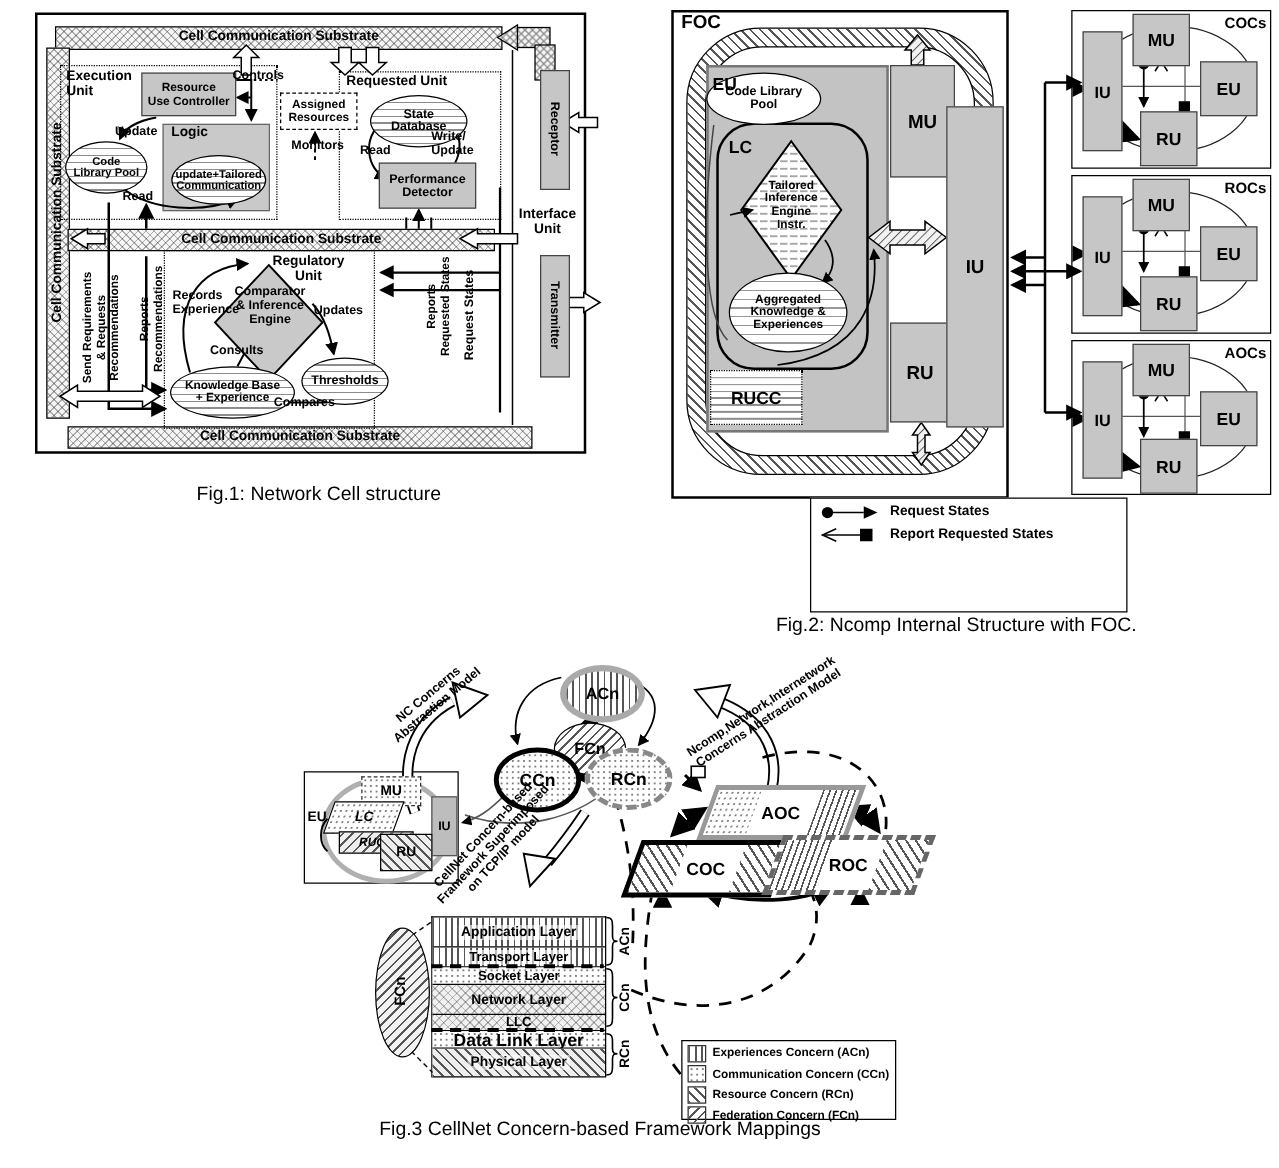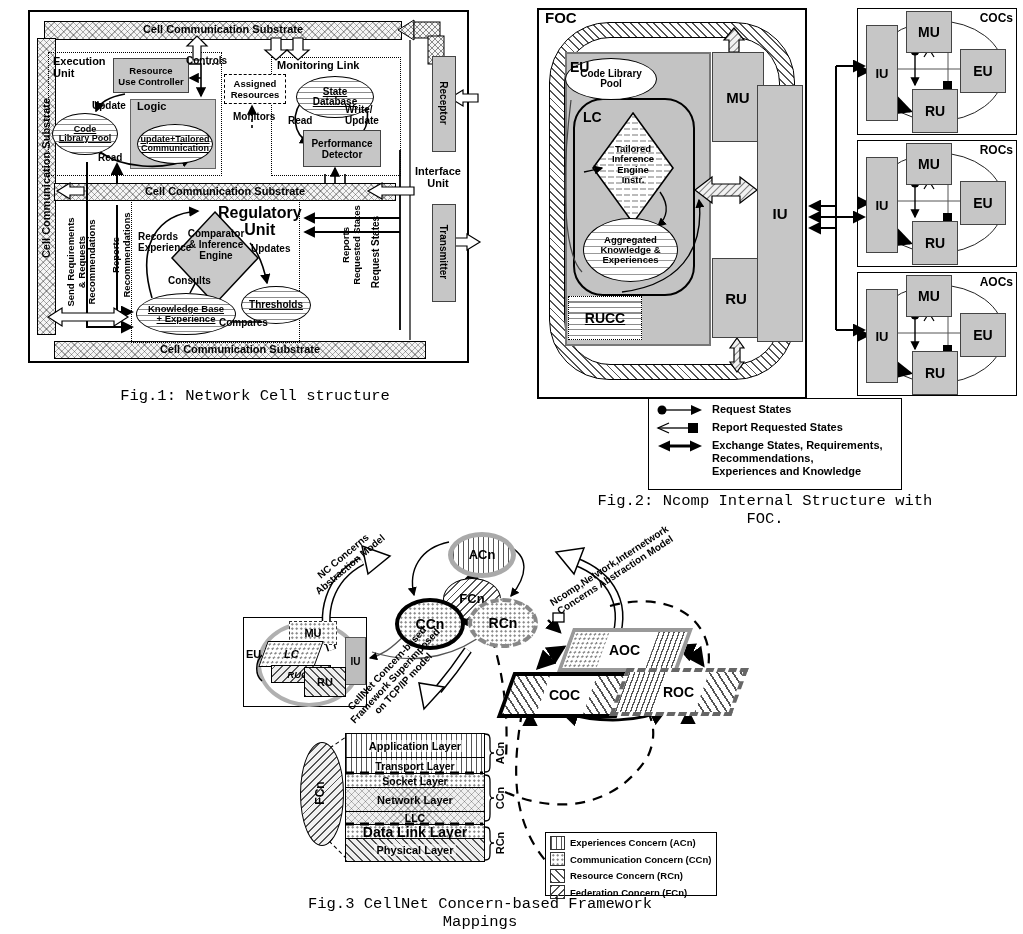--- a/index.html
+++ b/index.html
@@ -9,28 +9,28 @@
   .ctr{text-align:center;}
   .vlabel{position:absolute;font-weight:bold;white-space:pre-line;text-align:center;line-height:1.12;z-index:10;transform:translate(-50%,-50%) rotate(-90deg);}
   .vlabel90{position:absolute;font-weight:bold;white-space:pre-line;text-align:center;line-height:1.1;z-index:10;transform:translate(-50%,-50%) rotate(90deg);}
   .box{position:absolute;background:#fff;}
   .blkborder{border:2.5px solid #000;}
   .dotbox{position:absolute;border:1.7px dotted #000;}
   .dashbox{position:absolute;border:1.7px dashed #000;background:#fff;display:flex;align-items:center;justify-content:center;text-align:center;}
   .gblk{position:absolute;background:#c6c6c6;border:1.2px solid #444;display:flex;align-items:center;justify-content:center;text-align:center;font-weight:bold;z-index:6;}
   .ell{position:absolute;border:1.3px solid #000;border-radius:50%;display:flex;align-items:center;justify-content:center;text-align:center;background:#fff;font-weight:bold;z-index:6;white-space:pre-line;line-height:1.05;}
   .xh{background-color:#f5f5f5;background-image:repeating-linear-gradient(45deg,rgba(0,0,0,.30) 0 1px,transparent 1px 4.5px),repeating-linear-gradient(-45deg,rgba(0,0,0,.30) 0 1px,transparent 1px 4.5px);}
-  .hd{background-image:repeating-linear-gradient(to bottom,transparent 0 4.5px,rgba(0,0,0,.45) 4.5px 5.5px);text-decoration:underline;}
+  .hd{background-image:repeating-linear-gradient(to bottom,transparent 0 4.5px,rgba(0,0,0,.45) 4.5px 5.5px);}
   .dots{background-color:#fff;background-image:radial-gradient(rgba(0,0,0,.5) .9px,transparent 1px);background-size:4.5px 4.5px;}
   .vst{background-image:repeating-linear-gradient(to right,#555 0 1.4px,transparent 1.4px 5px);}
   .dg{background-image:repeating-linear-gradient(45deg,#555 0 1.4px,transparent 1.4px 5.5px);}
   .dgl{background-image:repeating-linear-gradient(-45deg,#555 0 1.4px,transparent 1.4px 5.5px);}
   .xh2{background-color:#f0f0f0;background-image:repeating-linear-gradient(45deg,rgba(0,0,0,.25) 0 1px,transparent 1px 5px),repeating-linear-gradient(-45deg,rgba(0,0,0,.25) 0 1px,transparent 1px 5px);}
   .band-txt{width:100%;text-align:center;font-weight:bold;font-size:11px;line-height:15px;}
-  .caption{position:absolute;font-family:Liberation Mono, monospace;font-size:15.5px;color:#000;text-align:center;z-index:10;}
+  .caption{position:absolute;font-family:Liberation Sans, sans-serif;font-size:15.5px;color:#000;text-align:center;z-index:10;}
   .overlay{position:absolute;left:0;top:0;z-index:5;pointer-events:none;}
   .gbox{position:absolute;width:158px;height:125px;border:1.6px solid #000;background:#fff;}
   .gsvg{position:absolute;left:0;top:0;}
   .gb-lbl{position:absolute;right:3px;top:2px;font-weight:bold;font-size:12px;z-index:10;}
   .legendbox{position:absolute;border:1.6px solid #000;background:#fff;z-index:10;}
   .lrow{display:flex;align-items:flex-start;gap:7px;margin:4px 6px;font-weight:bold;font-size:11px;line-height:1.2;white-space:pre-line;}
   .para{position:absolute;transform:skewX(-20deg);display:flex;align-items:center;justify-content:center;background:#fff;z-index:6;}
   .para .plbl{transform:skewX(20deg);font-weight:bold;font-size:14px;z-index:10;}
   .pband{position:absolute;top:0;bottom:0;}
   .layer{position:relative;display:flex;align-items:center;justify-content:center;font-weight:bold;border-bottom:1px solid #000;}
@@ -69,31 +69,31 @@
     <div class="lbl" style="left:92px;top:101px;font-size:10px">Update</div>
     <div class="abs" style="left:130px;top:99px;width:84px;height:68px;background:#c9c9c9;border:1px solid #666;z-index:4"></div>
     <div class="lbl" style="left:137px;top:101px;font-size:11px">Logic</div>
     <div class="ell hd" style="left:52px;top:113px;width:64px;height:40px;font-size:9px"><span>Code
 Library Pool</span></div>
     <div class="ell hd" style="left:137px;top:124px;width:74px;height:38px;font-size:9px"><span>update+Tailored
 Communication</span></div>
     <div class="lbl" style="left:98px;top:153px;font-size:10px">Read</div>
 
     <div class="dotbox" style="left:271px;top:57px;width:128px;height:117px"></div>
-    <div class="lbl" style="left:277px;top:60px;font-size:11px">Monitoring Link</div>
+    <div class="lbl" style="left:277px;top:60px;font-size:11px">Requested Unit</div>
     <div class="ell hd" style="left:296px;top:76px;width:76px;height:40px;font-size:10px"><span>State
 Database</span></div>
     <div class="lbl" style="left:288px;top:116px;font-size:10px">Read</div>
     <div class="lbl" style="left:345px;top:105px;font-size:10px">Write/
 Update</div>
     <div class="gblk" style="left:303px;top:130px;width:76px;height:35px;font-size:10px;white-space:pre-line"><span>Performance
 Detector</span></div>
 
     <div class="dotbox" style="left:131px;top:200px;width:167px;height:141px"></div>
-    <div class="lbl ctr" style="left:218px;top:204px;font-size:16px">Regulatory
+    <div class="lbl ctr" style="left:218px;top:204px;font-size:11px">Regulatory
 Unit</div>
     <div class="lbl" style="left:138px;top:232px;font-size:10px">Records
 Experience</div>
     <div class="lbl ctr" style="left:177px;top:229px;width:78px;font-size:10px">Comparator
 &amp; Inference
 Engine</div>
     <div class="lbl" style="left:251px;top:244px;font-size:10px">Updates</div>
     <div class="lbl" style="left:168px;top:276px;font-size:10px">Consults</div>
     <div class="ell hd" style="left:136px;top:293px;width:98px;height:40px;font-size:9.5px"><span>Knowledge Base
 + Experience</span></div>
@@ -242,30 +242,20 @@
           </svg>
         <span>Request States</span>
       </div>
       <div class="lrow">
         <svg width="50" height="14">
             <polyline points="14,2 3,7 14,12" fill="none" stroke="#000" stroke-width="1.3"></polyline>
             <line x1="3" y1="7" x2="34" y2="7" stroke="#000" stroke-width="1.3"></line>
             <rect x="33" y="2" width="10" height="10" fill="#000"></rect>
           </svg>
         <span>Report Requested States</span>
-      </div>
-      <div class="lrow">
-        <svg width="50" height="14">
-            <path d="M14,7 L36,7" stroke="#000" stroke-width="3"></path>
-            <path d="M15,1.5 L3,7 L15,12.5 z" fill="#000"></path>
-            <path d="M35,1.5 L47,7 L35,12.5 z" fill="#000"></path>
-          </svg>
-        <span>Exchange States, Requirements,
-Recommendations,
-Experiences and Knowledge</span>
       </div>
     </div>
     <div class="caption" style="left:590px;top:492px;width:350px">Fig.2: Ncomp Internal Structure with FOC.</div>
   </div>
 
   <div>
     <div class="lbl ctr" style="left:272px;top:550px;width:150px;font-size:10px;transform:rotate(-40deg)">NC Concerns
 Abstraction Model</div>
     <div class="lbl ctr" style="left:520px;top:560px;width:185px;font-size:10px;transform:rotate(-33deg)">Ncomp,Network,Internetwork
 Concerns Abstraction Model</div>

